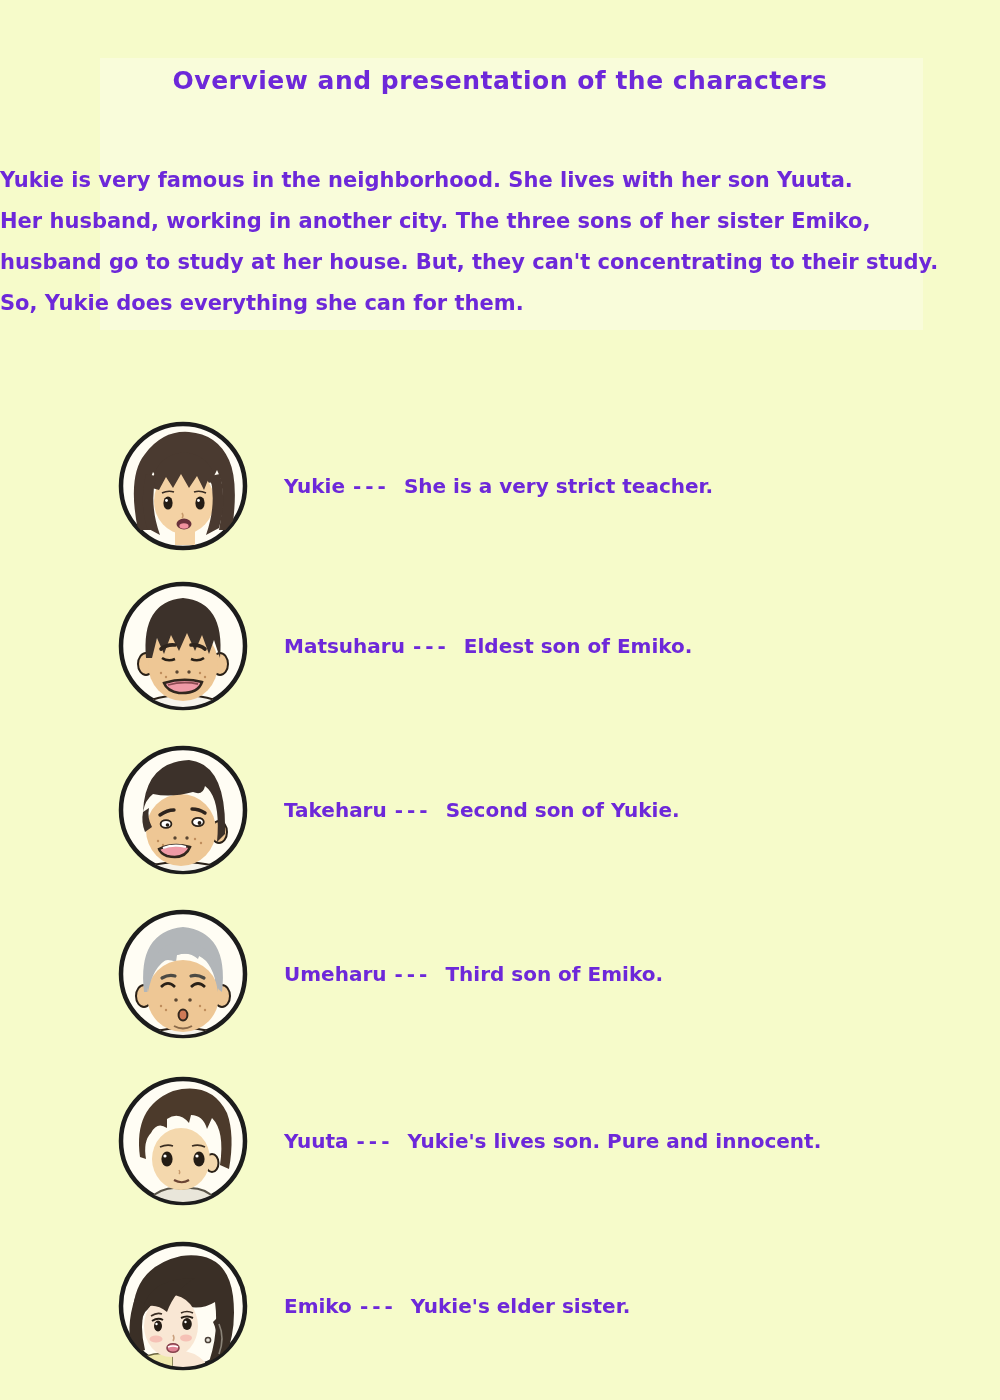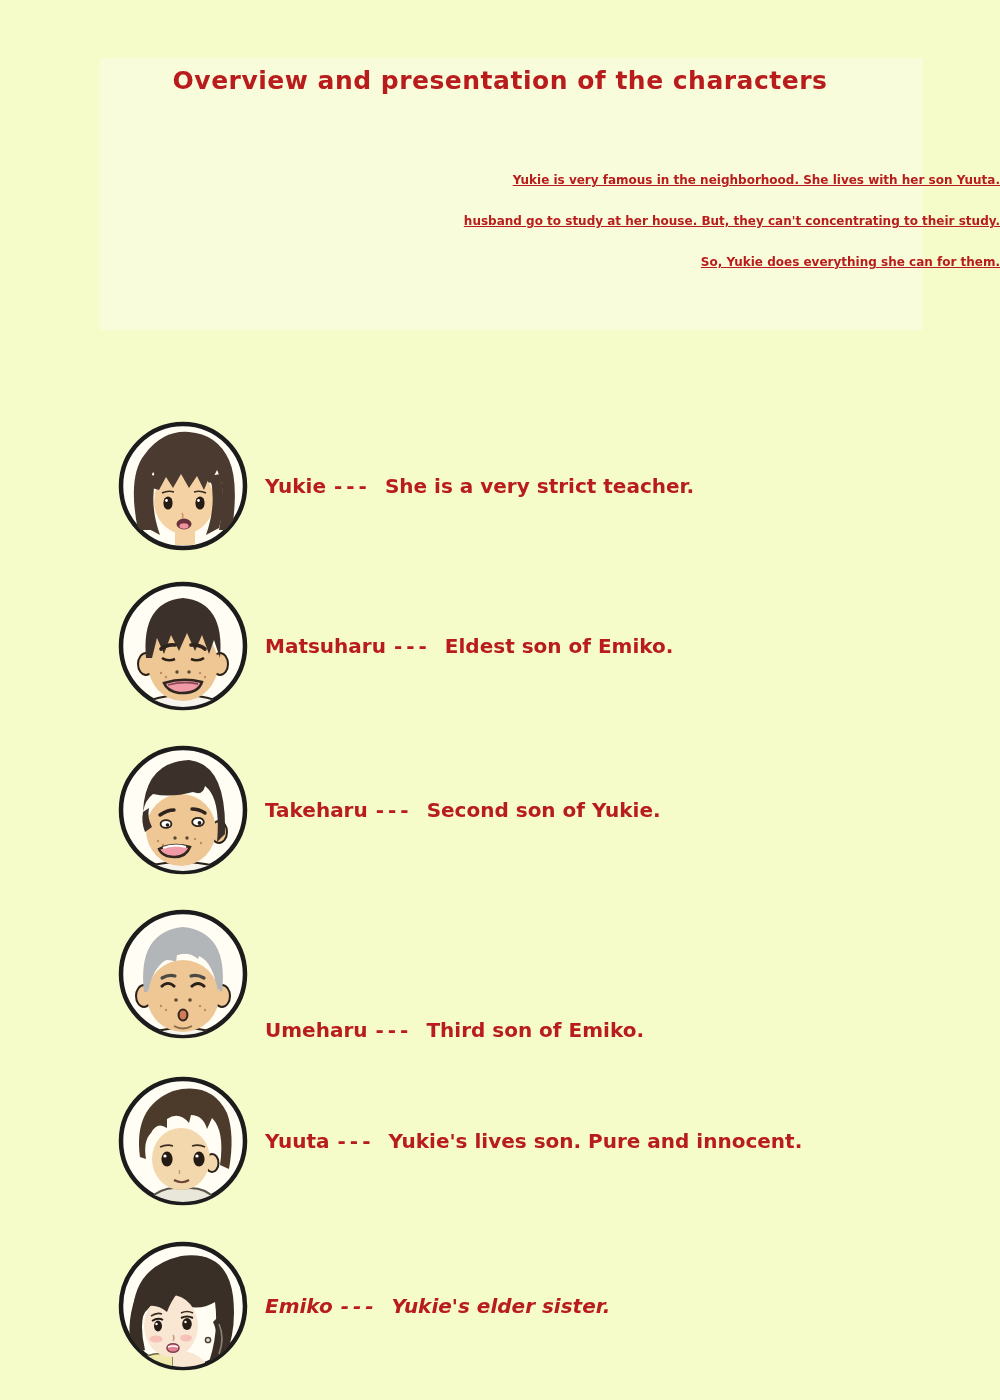--- a/index.html
+++ b/index.html
@@ -2,68 +2,69 @@
 <html><head>
 <meta charset="utf-8">
 <style>
   html,body{margin:0;padding:0;}
   .page{
     position:relative;
     width:1000px;height:1400px;
     background:#f6fbca;
     overflow:hidden;
     font-family:"DejaVu Sans", sans-serif;
-    color:#b91c1c;
+    color:#6d28d9;
   }
   .artifact{
     position:absolute;
     background:rgba(255,255,252,0.32);
     pointer-events:none;
   }
   .artifact.a1{left:100px;top:58px;width:823px;height:272px;}
   .page-title{
     position:absolute;top:66px;left:0;width:100%;
     text-align:center;
     font-size:25px;font-weight:700;letter-spacing:0.5px;
   }
   .intro{
     position:absolute;top:160px;left:0;width:100%;
-    text-align:right;
-    font-size:12px;font-weight:600;line-height:41px;text-decoration:underline;
+    text-align:left;
+    font-size:21px;font-weight:600;line-height:41px;
   }
   .char-row{
     position:absolute;left:115px;
     display:flex;align-items:center;
   }
   .char-row.r1{top:418px;}
   .char-row.r2{top:578px;}
   .char-row.r3{top:742px;}
-  .char-row.r4{top:906px;align-items:flex-end;}
+  .char-row.r4{top:906px;}
   .char-row.r5{top:1073px;}
-  .char-row.r6{top:1238px;font-style:italic;}
+  .char-row.r6{top:1238px;}
   .avatar{width:136px;height:136px;flex:none;display:block;}
   .char-label{
-    margin-left:14px;
+    margin-left:33px;
     font-size:20px;font-weight:600;
     white-space:nowrap;
   }
   .char-name{margin-right:8px;}
   .char-sep{letter-spacing:4px;margin-right:14px;}
 </style>
 </head>
 <body>
 
 <div class="page">
 
   <div class="artifact a1"></div>
 
   <div class="page-title">Overview and presentation of the characters</div>
 
   <div class="intro">
     <div>Yukie is very famous in the neighborhood. She lives with her son Yuuta.</div>
+    <div>Her husband, working in another city. The three sons of her sister Emiko,</div>
     <div>husband go to study at her house. But, they can't concentrating to their study.</div>
     <div>So, Yukie does everything she can for them.</div>
   </div>
 
   <div class="char-row r1">
     <svg class="avatar" viewBox="0 0 136 136" xmlns="http://www.w3.org/2000/svg">
       <defs>
           <clipPath id="cpy">
             <circle cx="68" cy="68" r="61"></circle>
           </clipPath>

